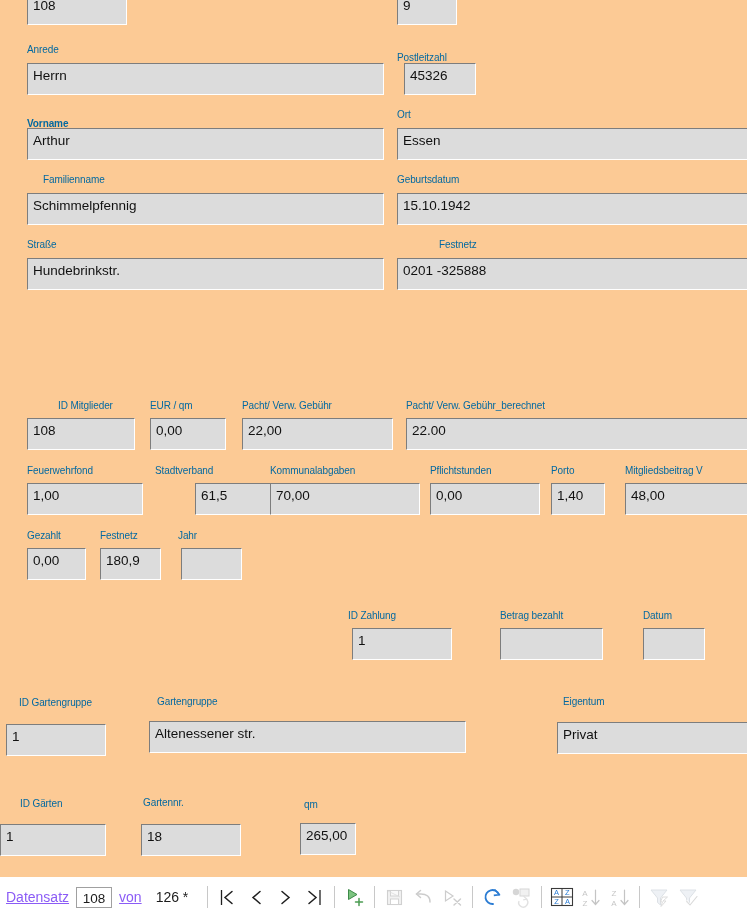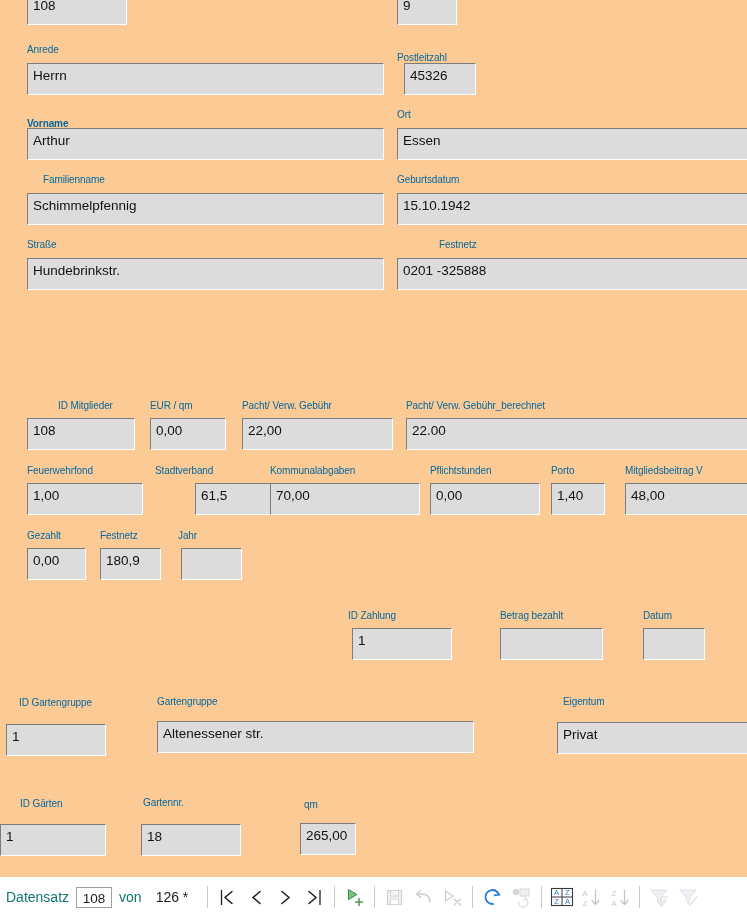--- a/index.html
+++ b/index.html
@@ -61,22 +61,23 @@
     width: 747px;
     height: 40px;
     background: #ffffff;
     display: flex;
     align-items: center;
     padding-left: 6px;
     box-sizing: border-box;
   }
   #record-bar .rb-text {
     font-size: 14px;
-    color: #0f766e;
+    color: #8b5cf6;
     white-space: nowrap;
+    text-decoration: underline;
   }
   #record-bar .rb-input {
     width: 36px;
     height: 21px;
     margin: 0 7px;
     border: 1px solid #a0a0a0;
     background: #ffffff;
     font-size: 13.5px;
     color: #1c1c1c;
     text-align: center;
@@ -244,21 +245,21 @@
     <div class="fld-box" style="left:643px; top:628px; width:62px; height:32px;"></div>
   </div>
 
   <div class="fld">
     <div class="fld-label" style="left:8px; top:695px;padding-left:11px;">ID Gartengruppe</div>
     <div class="fld-box" style="left:6px; top:724px; width:100px; height:32px;">1</div>
   </div>
 
   <div class="fld">
     <div class="fld-label" style="left:157px; top:694px;">Gartengruppe</div>
-    <div class="fld-box" style="left:149px; top:721px; width:317px; height:32px;margin-left:8px;">Altenessener str.</div>
+    <div class="fld-box" style="left:149px; top:721px; width:317px; height:32px;">Altenessener str.</div>
   </div>
 
   <div class="fld">
     <div class="fld-label" style="left:563px; top:694px;">Eigentum</div>
     <div class="fld-box" style="left:557px; top:722px; width:210px; height:32px;">Privat</div>
   </div>
 
   <div class="fld">
     <div class="fld-label" style="left:20px; top:796px;">ID Gärten</div>
     <div class="fld-box" style="left:0px; top:824px; width:106px; height:32px;">1</div>

